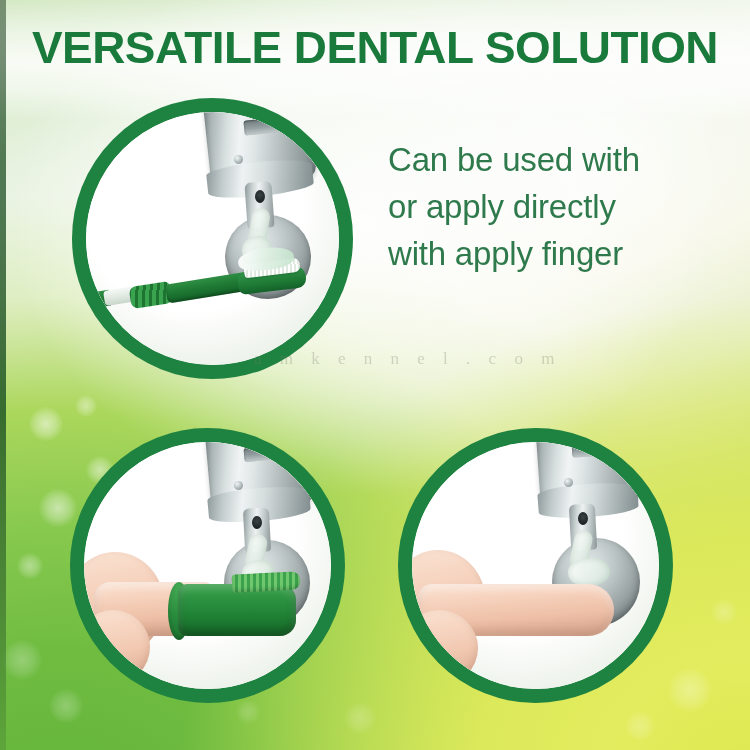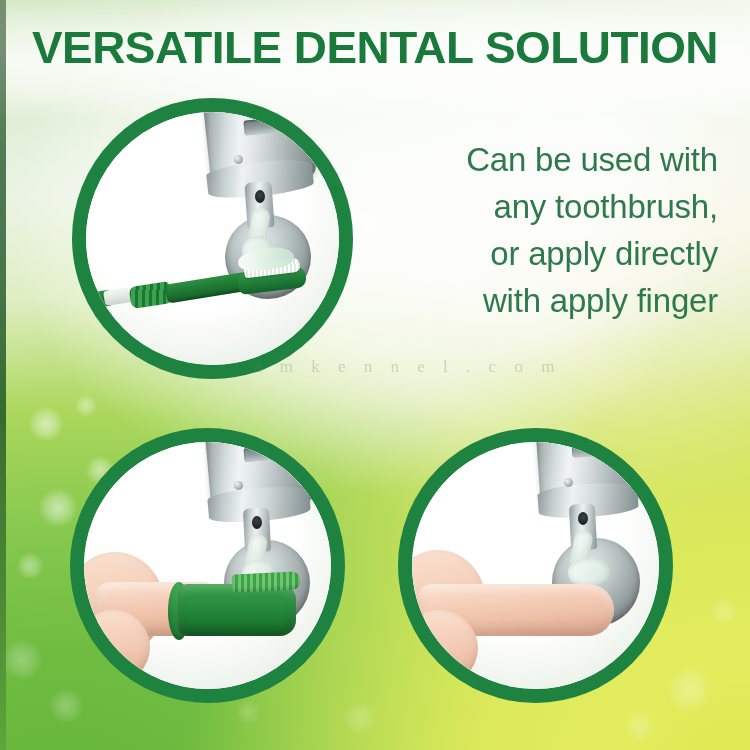--- a/index.html
+++ b/index.html
@@ -109,21 +109,21 @@
   #bodycopy {
     position:absolute;
     left:388px; top:136px;
     width:330px;
     color:#2f7a4c;
     font-size:33px;
     line-height:47px;
     font-family:"Liberation Sans", sans-serif;
     letter-spacing:-0.2px;
   }
-  #bodycopy .ln { display:block; white-space:nowrap;text-align:right; }
+  #bodycopy .ln { display:block; white-space:nowrap; }
 
   
   .circle {
     position:absolute;
     border-radius:50%;
     border:14px solid #1e8240;
     background:#ffffff;
     overflow:hidden;
   }
   .circle .inner {
@@ -280,21 +280,21 @@
   .watermark {
     position:absolute;
     color:rgba(120,130,110,0.30);
     font-size:17px;
     letter-spacing:7px;
     font-family:"Liberation Serif", serif;
     white-space:nowrap;
     pointer-events:none;
     user-select:none;
   }
-  #watermark-main { left:254px; top:357px; }
+  #watermark-main { left:254px; top:349px; }
 
   .wm-mark {
     position:absolute;
     color:rgba(255,255,255,0.22);
     font-size:20px;
     font-family:"Liberation Serif", serif;
     font-style:italic;
     pointer-events:none;
     user-select:none;
   }
@@ -325,21 +325,20 @@
       <div class="bokeh" style="left: 711px; top: 599px; width: 26px; height: 26px; background: radial-gradient(circle, rgba(255, 255, 255, 0.22) 0%, rgba(255, 255, 255, 0.12) 42%, rgba(255, 255, 255, 0) 74%);"></div>
       <div class="bokeh" style="left: 344px; top: 702px; width: 32px; height: 32px; background: radial-gradient(circle, rgba(255, 255, 255, 0.2) 0%, rgba(255, 255, 255, 0.11) 42%, rgba(255, 255, 255, 0) 74%);"></div>
       <div class="bokeh" style="left: 236px; top: 700px; width: 24px; height: 24px; background: radial-gradient(circle, rgba(255, 255, 255, 0.18) 0%, rgba(255, 255, 255, 0.098) 42%, rgba(255, 255, 255, 0) 74%);"></div>
     </div>
   <div class="bg-layer bg-edge-left"></div>
 
   <div id="headline">VERSATILE DENTAL SOLUTION</div>
 
   <div id="bodycopy">
     <span class="ln">Can be used with</span>
-    <span class="ln">any toothbrush,</span>
     <span class="ln">or apply directly</span>
     <span class="ln">with apply finger</span>
   </div>
 
   <div class="circle" id="circle-1">
     <div class="inner">
 
       <div class="dispenser">
         <div class="disp-body" style="left:121px; top:-16px;  width:106px; height:88px; transform:rotate(-6deg);"></div>
         <div class="disp-cap" style="left:121px; top:50px;   width:106px; height:34px;  transform:rotate(-6deg);"></div>

